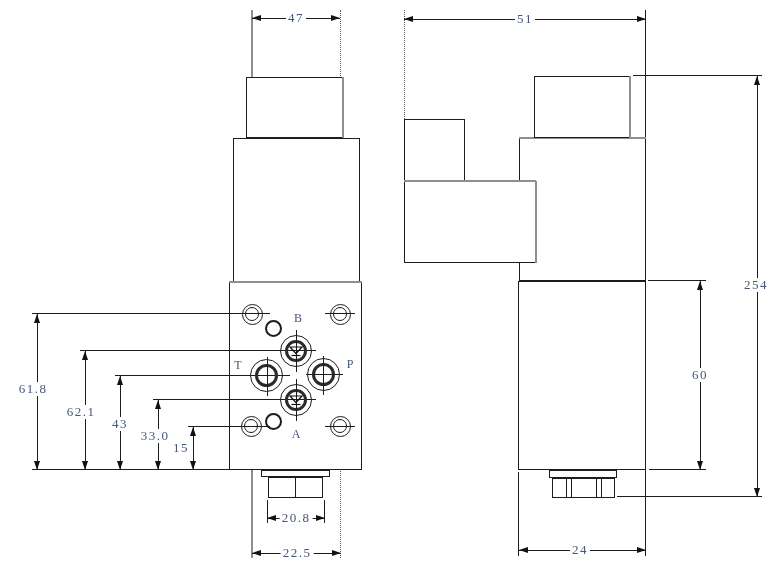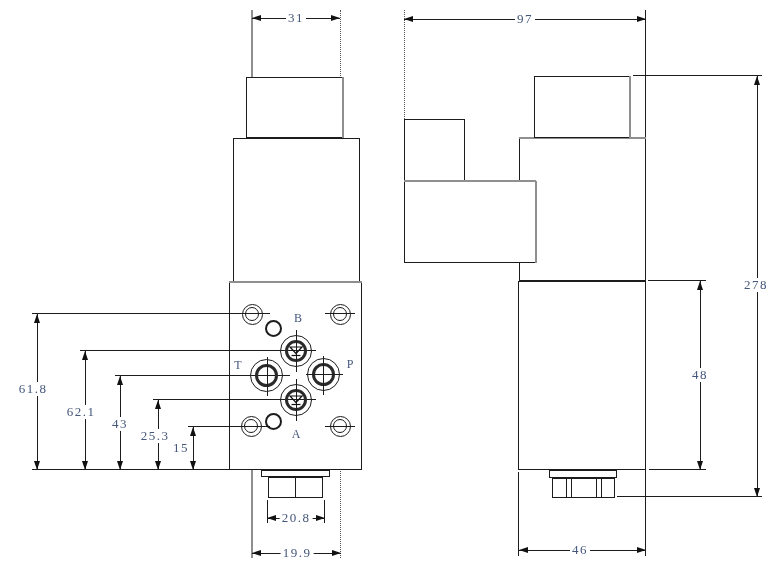--- a/index.html
+++ b/index.html
@@ -89,58 +89,58 @@
     </svg>
 
     <div class="plabel" style="left:298px;top:318px;">B</div>
     <div class="plabel" style="left:238px;top:365px;">T</div>
     <div class="plabel" style="left:350px;top:364px;">P</div>
     <div class="plabel" style="left:296px;top:434px;">A</div>
 
     <div class="ln" style="left:252px;top:18px;width:88px;height:1px;"></div>
     <div class="ar ar-l" style="left:252px;top:15px;"></div>
     <div class="ar ar-r" style="left:331px;top:15px;"></div>
-    <div class="dim" style="left:296px;top:18px;">31</div>
+    <div class="dim" style="left:296px;top:18px;">47</div>
 
     <div class="ln" style="left:37px;top:314px;width:1px;height:156px;"></div>
     <div class="ar ar-u" style="left:34px;top:314px;"></div>
     <div class="ar ar-d" style="left:34px;top:461px;"></div>
     <div class="dim" style="left:33px;top:389px;">61.8</div>
 
     <div class="ln" style="left:85px;top:351px;width:1px;height:119px;"></div>
     <div class="ar ar-u" style="left:82px;top:351px;"></div>
     <div class="ar ar-d" style="left:82px;top:461px;"></div>
     <div class="dim" style="left:81px;top:412px;">62.1</div>
 
     <div class="ln" style="left:120px;top:376px;width:1px;height:94px;"></div>
     <div class="ar ar-u" style="left:117px;top:376px;"></div>
     <div class="ar ar-d" style="left:117px;top:461px;"></div>
     <div class="dim" style="left:120px;top:424px;">43</div>
 
     <div class="ln" style="left:158px;top:400px;width:1px;height:70px;"></div>
     <div class="ar ar-u" style="left:155px;top:400px;"></div>
     <div class="ar ar-d" style="left:155px;top:461px;"></div>
-    <div class="dim" style="left:155px;top:436px;">25.3</div>
+    <div class="dim" style="left:155px;top:436px;">33.0</div>
 
     <div class="ln" style="left:193px;top:427px;width:1px;height:43px;"></div>
     <div class="ar ar-u" style="left:190px;top:427px;"></div>
     <div class="ar ar-d" style="left:190px;top:461px;"></div>
     <div class="dim" style="left:181px;top:448px;">15</div>
 
     <div class="ln" style="left:267px;top:500px;width:1px;height:23px;"></div>
     <div class="ln" style="left:324px;top:500px;width:1px;height:23px;"></div>
     <div class="ln" style="left:267px;top:518px;width:58px;height:1px;"></div>
     <div class="ar ar-l" style="left:267px;top:515px;"></div>
     <div class="ar ar-r" style="left:316px;top:515px;"></div>
     <div class="dim" style="left:296px;top:518px;">20.8</div>
 
     <div class="ln" style="left:252px;top:553px;width:89px;height:1px;"></div>
     <div class="ar ar-l" style="left:252px;top:550px;"></div>
     <div class="ar ar-r" style="left:332px;top:550px;"></div>
-    <div class="dim" style="left:297px;top:553px;">19.9</div>
+    <div class="dim" style="left:297px;top:553px;">22.5</div>
   </div>
 
   <div class="grp">
 
     <div class="dot" style="left:404px;top:10px;height:109px;"></div>
     <div class="ln" style="left:645px;top:10px;width:1px;height:128px;"></div>
 
     <div class="rect" style="left:519px;top:138px;width:127px;height:143px;"></div>
     <div class="gln" style="left:519px;top:137px;width:127px;height:2px;"></div>
     <div class="rect" style="left:518px;top:281px;width:128px;height:189px;"></div>
@@ -153,37 +153,37 @@
     <div class="rect" style="left:549px;top:470px;width:68px;height:8px;"></div>
     <div class="rect" style="left:552px;top:478px;width:63px;height:20px;"></div>
     <div class="ln" style="left:566px;top:478px;width:1px;height:20px;"></div>
     <div class="ln" style="left:571px;top:478px;width:1px;height:20px;"></div>
     <div class="ln" style="left:596px;top:478px;width:1px;height:20px;"></div>
     <div class="ln" style="left:601px;top:478px;width:1px;height:20px;"></div>
 
     <div class="ln" style="left:404px;top:19px;width:242px;height:1px;"></div>
     <div class="ar ar-l" style="left:404px;top:16px;"></div>
     <div class="ar ar-r" style="left:637px;top:16px;"></div>
-    <div class="dim" style="left:525px;top:19px;">97</div>
+    <div class="dim" style="left:525px;top:19px;">51</div>
 
     <div class="ln" style="left:633px;top:75px;width:129px;height:1px;"></div>
     <div class="ln" style="left:617px;top:496px;width:145px;height:1px;"></div>
     <div class="ln" style="left:757px;top:76px;width:1px;height:421px;"></div>
     <div class="ar ar-u" style="left:754px;top:76px;"></div>
     <div class="ar ar-d" style="left:754px;top:488px;"></div>
-    <div class="dim" style="left:756px;top:285px;">278</div>
+    <div class="dim" style="left:756px;top:285px;">254</div>
 
     <div class="ln" style="left:648px;top:280px;width:58px;height:1px;"></div>
     <div class="ln" style="left:649px;top:469px;width:57px;height:1px;"></div>
     <div class="ln" style="left:700px;top:281px;width:1px;height:189px;"></div>
     <div class="ar ar-u" style="left:697px;top:281px;"></div>
     <div class="ar ar-d" style="left:697px;top:461px;"></div>
-    <div class="dim" style="left:700px;top:375px;">48</div>
+    <div class="dim" style="left:700px;top:375px;">60</div>
 
     <div class="ln" style="left:518px;top:472px;width:1px;height:84px;"></div>
     <div class="ln" style="left:645px;top:470px;width:1px;height:86px;"></div>
     <div class="ln" style="left:519px;top:550px;width:127px;height:1px;"></div>
     <div class="ar ar-l" style="left:519px;top:547px;"></div>
     <div class="ar ar-r" style="left:637px;top:547px;"></div>
-    <div class="dim" style="left:580px;top:550px;">46</div>
+    <div class="dim" style="left:580px;top:550px;">24</div>
   </div>
 
 </div>
 
 </body></html>

